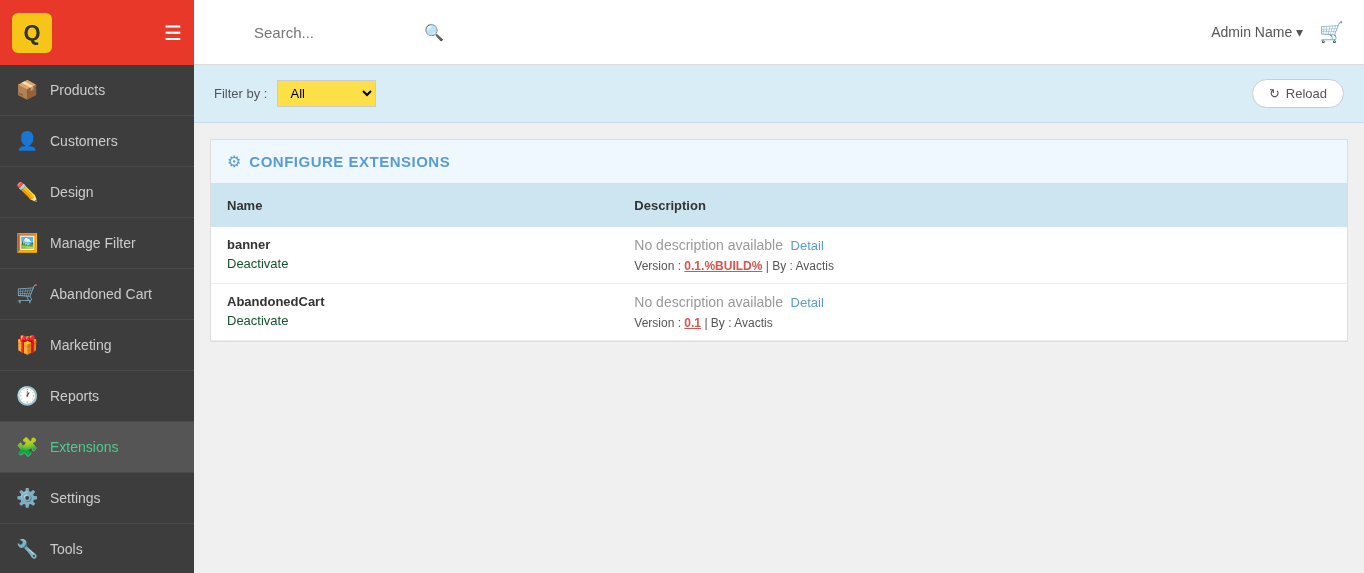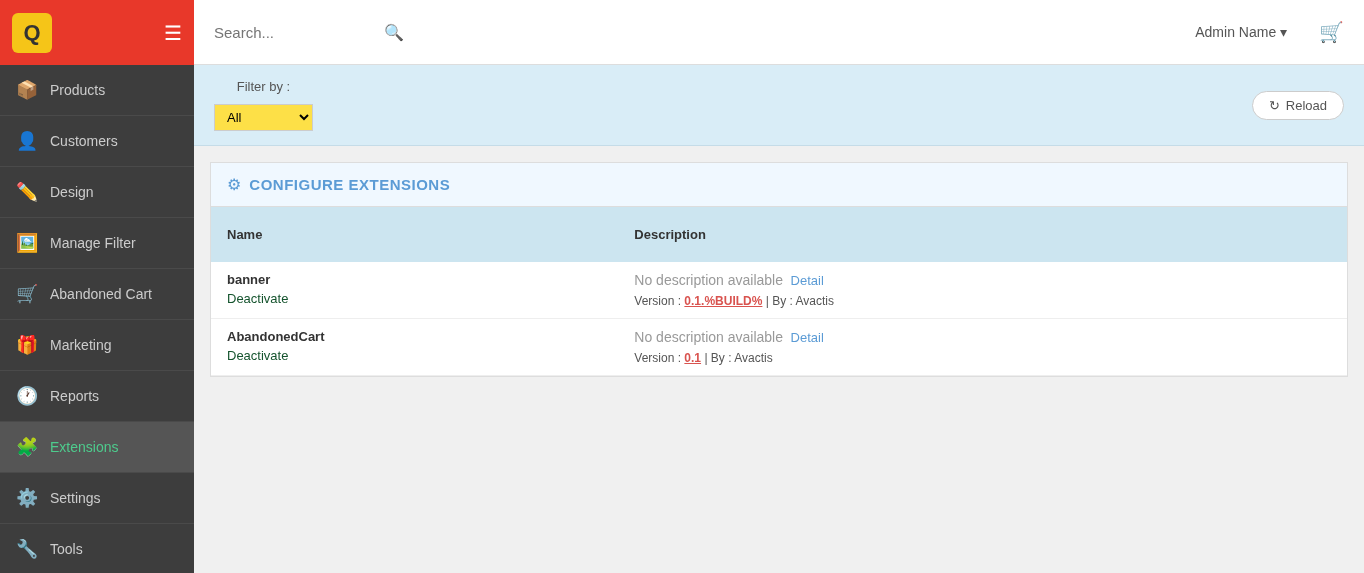--- a/index.html
+++ b/index.html
@@ -74,39 +74,40 @@
       display: flex;
       align-items: center;
       gap: 10px;
     }
     .search-input {
       border: none;
       outline: none;
       font-size: 15px;
       color: #999;
       width: 160px;
+      margin-left: 40px;
     }
     .search-icon { color: #999; font-size: 16px; }
-    .topbar-right { display: flex; align-items: center; gap: 32px; }
+    .topbar-right { display: flex; align-items: center; gap: 16px; }
     .admin-name { color: #555; font-size: 14px; cursor: pointer; }
     .cart-icon { color: #6c8fa8; font-size: 20px; cursor: pointer; }
 
     
     .content { flex: 1; overflow-y: auto; background: #f0f0f0; }
 
     
     .filter-bar {
       background: #d9edf7;
       padding: 14px 20px;
       display: flex;
       align-items: center;
       justify-content: space-between;
       border-bottom: 1px solid #c5dce8;
     }
-    .filter-left { display: flex; align-items: center; gap: 10px; flex-direction: column; }
+    .filter-left { display: flex; align-items: center; gap: 10px; }
     .filter-label { color: #555; font-size: 13px; }
     .filter-select {
       border: 1px solid #ccc;
       padding: 4px 24px 4px 8px;
       font-size: 13px;
       background: #fde047;
       cursor: pointer;
       outline: none;
       appearance: auto;
     }
@@ -142,21 +143,21 @@
       font-size: 15px;
       font-weight: bold;
       letter-spacing: 0.5px;
     }
     .gear-icon { color: #5b9bd5; font-size: 16px; }
 
     
     .extensions-table { width: 100%; border-collapse: collapse; }
     .table-header-row { background: #cce5f0; }
     .table-header-row th {
-      padding: 20px 16px;
+      padding: 14px 16px;
       text-align: left;
       font-size: 13px;
       color: #333;
       font-weight: bold;
     }
     .table-row { border-bottom: 1px solid #eee; }
     .table-row td { padding: 10px 16px; vertical-align: top; }
     .ext-name { font-weight: bold; color: #333; font-size: 13px; }
     .deactivate-link { color: #14532d; font-size: 13px; cursor: pointer; text-decoration: none; display: block; margin-top: 4px; }
     .desc-text { color: #999; font-size: 14px; }

